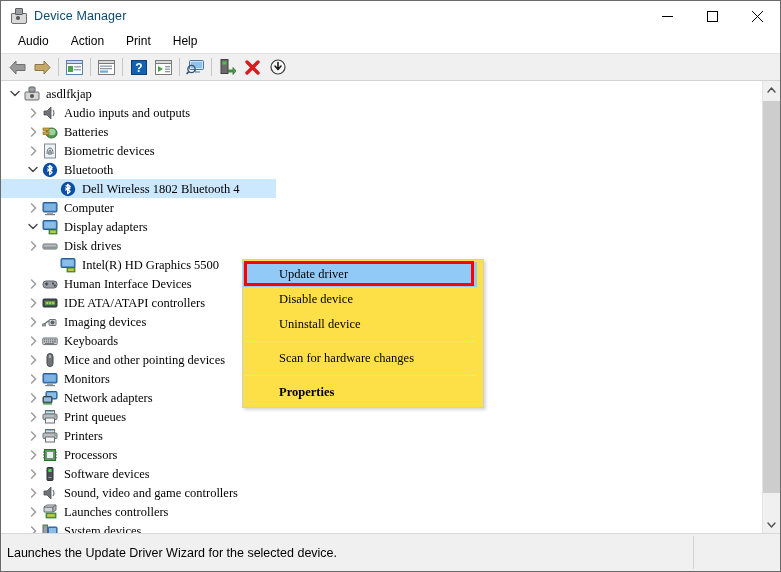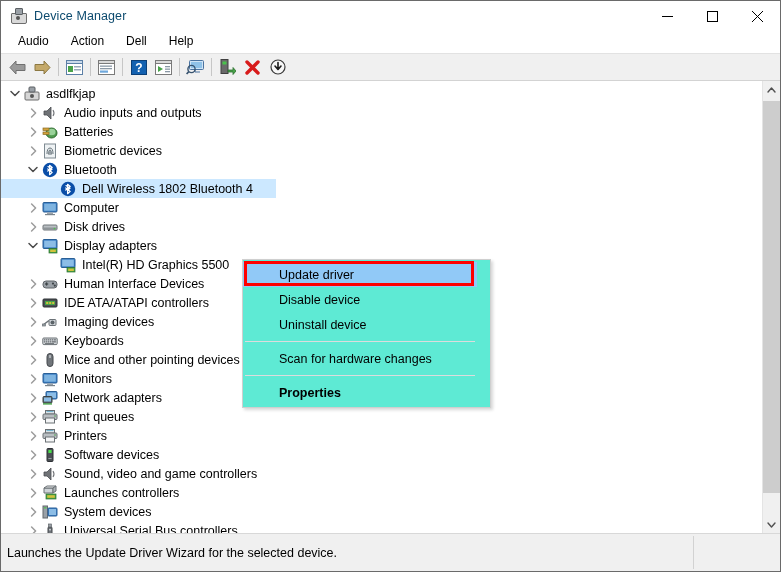--- a/index.html
+++ b/index.html
@@ -111,20 +111,21 @@
   }
 
   
   .content {
     flex: 1;
     position: relative;
     background: #ffffff;
     display: flex;
     overflow: hidden;
     border-bottom: 1px solid #d8d8d8;
+    font-family: Liberation Serif, serif;
   }
   .tree {
     flex: 1;
     position: relative;
     padding-top: 3px;
     overflow: hidden;
   }
   .row {
     height: 19px;
     display: flex;
@@ -209,25 +210,25 @@
     left: 692px; top: 2px; bottom: 2px;
     width: 1px;
     background: #d2d2d2;
   }
 
   
   .ctxmenu {
     position: absolute;
     left: 241px; top: 178px;
     width: 234px;
-    background: #5eead4;
+    background: #fde047;
     border: 1px solid #cfcfcf;
     box-shadow: 2px 2px 3px rgba(0,0,0,.16);
     z-index: 40;
-    padding: 2px 13px 2px 0;
+    padding: 2px 6px 2px 0;
   }
   .ctx-item {
     height: 25px;
     display: flex;
     align-items: center;
     padding-left: 36px;
     font-size: 12.5px;
     color: #000;
     position: relative;
   }
@@ -278,21 +279,21 @@
             <line x1="0" y1="0" x2="11" y2="11" stroke="#000" stroke-width="1"></line>
             <line x1="11" y1="0" x2="0" y2="11" stroke="#000" stroke-width="1"></line>
           </svg>
       </div>
     </div>
   </div>
 
   <div class="menubar">
     <div class="menu-item">Audio</div>
     <div class="menu-item">Action</div>
-    <div class="menu-item">Dell</div>
+    <div class="menu-item">Print</div>
     <div class="menu-item">Help</div>
   </div>
 
   <div class="toolbar">
     <div class="tb-btn">
       <svg width="19" height="15" viewBox="0 0 19 15">
         <path d="M8 1 L2 7.5 L8 14 L8 10.5 L17 10.5 L17 4.5 L8 4.5 Z" fill="#9a9a9a" stroke="#707070" stroke-width="1" stroke-linejoin="round"></path>
       </svg>
     </div>
     <div class="tb-btn">
@@ -470,48 +471,48 @@
               <rect x="1" y="2.5" width="14" height="9.5" rx="1" fill="#3b7fc4" stroke="#2a5f96"></rect>
               <rect x="2.2" y="3.7" width="11.6" height="7" fill="#7fb4e0"></rect>
               <rect x="5" y="12.5" width="6" height="1.5" fill="#9aa3ab"></rect>
               <rect x="3" y="14" width="10" height="1.2" fill="#7b858d"></rect>
             </svg>
           </span>
           <span class="label">Computer</span>
         </div>
         <div class="row ind1">
           <span class="twisty">
-            <svg width="7" height="10" viewBox="0 0 7 10">
-              <path d="M1.6 1 L5.6 5 L1.6 9" stroke="#9b9b9b" stroke-width="1.45" fill="none" stroke-linecap="round" stroke-linejoin="round"></path>
-            </svg>
-          </span>
-          <span class="icon">
-            <svg width="16" height="16" viewBox="0 0 16 16">
-              <rect x="1" y="6" width="14" height="5" rx="1" fill="#b9bec2" stroke="#6e7478"></rect>
-              <rect x="1" y="8.5" width="14" height="2.5" fill="#8e9498"></rect>
-              <circle cx="12.5" cy="9.6" r="0.9" fill="#4fbf4f"></circle>
-            </svg>
-          </span>
-          <span class="label">Disk drives</span>
-        </div>
-        <div class="row ind1">
-          <span class="twisty">
             <svg width="10" height="7" viewBox="0 0 10 7">
               <path d="M1 1.5 L5 5.5 L9 1.5" stroke="#4a4a4a" stroke-width="1.45" fill="none" stroke-linecap="round" stroke-linejoin="round"></path>
             </svg>
           </span>
           <span class="icon">
             <svg width="16" height="16" viewBox="0 0 16 16">
               <rect x="1" y="1.5" width="14" height="9" rx="1" fill="#3b7fc4" stroke="#2a5f96"></rect>
               <rect x="2.2" y="2.7" width="11.6" height="6.6" fill="#8cbde6"></rect>
               <rect x="7" y="10.5" width="8" height="4.5" fill="#49a34a" stroke="#2c6f2d" stroke-width="0.7"></rect>
               <rect x="8.2" y="11.6" width="5.6" height="2.4" fill="#d2c23c"></rect>
             </svg>
           </span>
           <span class="label">Display adapters</span>
+        </div>
+        <div class="row ind1">
+          <span class="twisty">
+            <svg width="7" height="10" viewBox="0 0 7 10">
+              <path d="M1.6 1 L5.6 5 L1.6 9" stroke="#9b9b9b" stroke-width="1.45" fill="none" stroke-linecap="round" stroke-linejoin="round"></path>
+            </svg>
+          </span>
+          <span class="icon">
+            <svg width="16" height="16" viewBox="0 0 16 16">
+              <rect x="1" y="6" width="14" height="5" rx="1" fill="#b9bec2" stroke="#6e7478"></rect>
+              <rect x="1" y="8.5" width="14" height="2.5" fill="#8e9498"></rect>
+              <circle cx="12.5" cy="9.6" r="0.9" fill="#4fbf4f"></circle>
+            </svg>
+          </span>
+          <span class="label">Disk drives</span>
         </div>
         <div class="row ind2">
           <span class="twisty"></span>
           <span class="icon">
             <svg width="16" height="16" viewBox="0 0 16 16">
               <rect x="1" y="1.5" width="14" height="9" rx="1" fill="#3b7fc4" stroke="#2a5f96"></rect>
               <rect x="2.2" y="2.7" width="11.6" height="6.6" fill="#8cbde6"></rect>
               <rect x="7" y="10.5" width="8" height="4.5" fill="#49a34a" stroke="#2c6f2d" stroke-width="0.7"></rect>
               <rect x="8.2" y="11.6" width="5.6" height="2.4" fill="#d2c23c"></rect>
             </svg>
@@ -666,20 +667,40 @@
           <span class="icon">
             <svg width="16" height="16" viewBox="0 0 16 16">
               <rect x="3.5" y="1.5" width="9" height="3.5" fill="#e8eaec" stroke="#6b7175"></rect>
               <rect x="1" y="5" width="14" height="5.5" rx="1" fill="#b9bec2" stroke="#6b7175"></rect>
               <rect x="3.5" y="9" width="9" height="5" fill="#f4f5f6" stroke="#6b7175"></rect>
               <rect x="4.5" y="2.3" width="7" height="0.8" fill="#49a0c4"></rect>
               <circle cx="13" cy="7" r="0.8" fill="#49a34a"></circle>
             </svg>
           </span>
           <span class="label">Printers</span>
+        </div>
+        <div class="row ind1">
+          <span class="twisty">
+            <svg width="7" height="10" viewBox="0 0 7 10">
+              <path d="M1.6 1 L5.6 5 L1.6 9" stroke="#9b9b9b" stroke-width="1.45" fill="none" stroke-linecap="round" stroke-linejoin="round"></path>
+            </svg>
+          </span>
+          <span class="icon">
+            <svg width="16" height="16" viewBox="0 0 16 16">
+              <rect x="2.5" y="2.5" width="11" height="11" fill="#49a34a" stroke="#2c6f2d"></rect>
+              <rect x="4.5" y="4.5" width="7" height="7" fill="#e9eef1" stroke="#7d868c"></rect>
+              <rect x="1" y="4.6" width="1.5" height="1" fill="#5a6469"></rect>
+              <rect x="1" y="7.4" width="1.5" height="1" fill="#5a6469"></rect>
+              <rect x="1" y="10.2" width="1.5" height="1" fill="#5a6469"></rect>
+              <rect x="13.5" y="4.6" width="1.5" height="1" fill="#5a6469"></rect>
+              <rect x="13.5" y="7.4" width="1.5" height="1" fill="#5a6469"></rect>
+              <rect x="13.5" y="10.2" width="1.5" height="1" fill="#5a6469"></rect>
+            </svg>
+          </span>
+          <span class="label">Processors</span>
         </div>
         <div class="row ind1">
           <span class="twisty">
             <svg width="7" height="10" viewBox="0 0 7 10">
               <path d="M1.6 1 L5.6 5 L1.6 9" stroke="#9b9b9b" stroke-width="1.45" fill="none" stroke-linecap="round" stroke-linejoin="round"></path>
             </svg>
           </span>
           <span class="icon">
             <svg width="16" height="16" viewBox="0 0 16 16">
               <rect x="5" y="1.5" width="6" height="13" rx="0.8" fill="#4a4f53" stroke="#2d3135"></rect>

